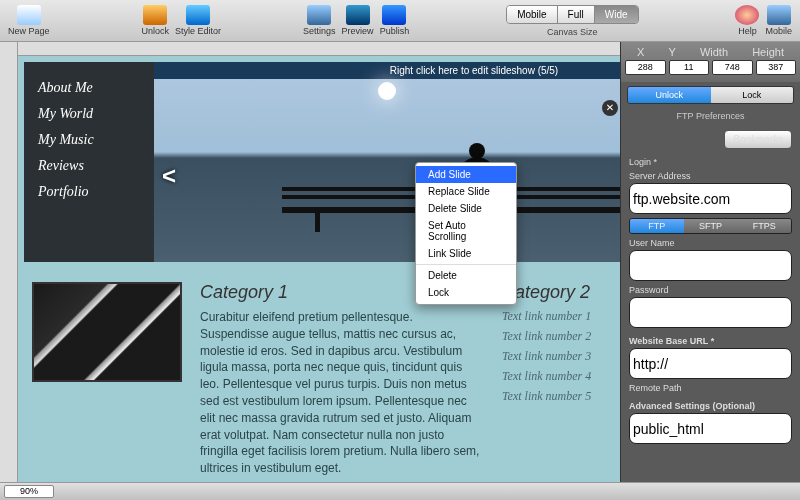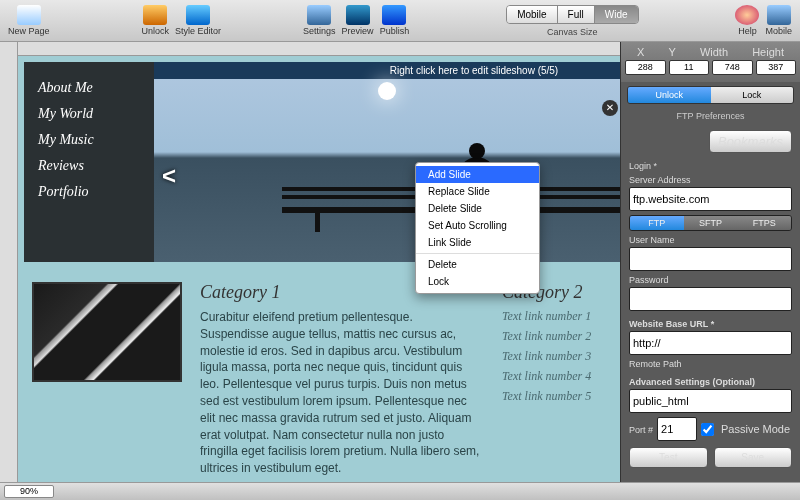--- a/index.html
+++ b/index.html
@@ -31,44 +31,44 @@
 .bench-back2{position:absolute;top:48px;left:0;right:0;height:4px;background:#111;}
 .bench-seat{position:absolute;top:60px;left:0;right:0;height:6px;background:#111;}
 .bench-leg{position:absolute;top:60px;width:5px;height:25px;background:#111;}
 .person{position:absolute;top:10px;left:42%;width:40px;height:55px;background:#0a0a0a;border-radius:50% 50% 10% 10%/40% 40% 10% 10%;}
 .person:before{content:"";position:absolute;top:-14px;left:12px;width:16px;height:16px;background:#0a0a0a;border-radius:50%;}
 .arrow{position:absolute;top:50%;color:#fff;font-size:24px;font-weight:bold;text-shadow:0 0 4px #000;cursor:pointer;}
 .arrow.left{left:8px;}
 .content{display:flex;padding:14px;gap:18px;}
 .thumb{width:150px;height:100px;background:linear-gradient(135deg,#1a1a1a 0%,#2a2a2a 30%,#999 31%,#ddd 34%,#1a1a1a 35%,#1a1a1a 60%,#999 61%,#eee 64%,#1a1a1a 65%);border:2px solid #333;}
 .cat{flex:1;}
-.cat h2{font-family:Liberation Serif, serif;font-style:italic;font-size:18px;color:#333;margin-bottom:6px;font-weight:normal;}
+.cat h2{font-family:Liberation Sans, sans-serif;font-style:italic;font-size:18px;color:#333;margin-bottom:6px;font-weight:normal;}
 .cat p{font-size:12px;color:#2a4448;line-height:1.4;}
 .cat .link{display:block;font-family:Georgia,serif;font-style:italic;color:#4a6a70;font-size:12px;margin:5px 0;}
 .insp{position:absolute;top:42px;right:0;bottom:18px;width:180px;background:#5a5a5a;border-left:1px solid #333;}
 .coords{height:40px;background:linear-gradient(#888,#6a6a6a);padding:4px;}
 .coord-lbls{display:flex;justify-content:space-around;font-size:8px;color:#ddd;}
 .coord-vals{display:flex;gap:3px;margin-top:2px;align-items:flex-end;}
 .coord-in{flex:1;height:15px;background:#fff;border:1px solid #333;border-radius:2px;text-align:center;font-size:9px;padding-top:1px;}
 .lock-row{display:flex;margin:4px 6px;border:1px solid #333;border-radius:3px;overflow:hidden;}
 .lock-btn{flex:1;padding:3px;text-align:center;font-size:9px;cursor:pointer;}
 .lock-btn.active{background:linear-gradient(#6af,#28d);color:#fff;}
 .lock-btn:not(.active){background:linear-gradient(#eee,#ccc);}
 .panel-title{text-align:center;color:#ccc;font-size:9px;padding:3px;}
 .panel{padding:6px 8px;color:#ddd;}
 .panel label{display:block;font-size:9px;margin:4px 0 2px;}
-.panel input[type=text]{width:100%;height:24px;background:#fff;border:1px solid #222;border-radius:2px;font-size:11px;padding:0 3px;}
+.panel input[type=text]{width:100%;height:31px;background:#fff;border:1px solid #222;border-radius:7px;font-size:14px;padding:0 3px;}
 .proto-row{display:flex;margin:4px 0;border:1px solid #222;border-radius:3px;overflow:hidden;}
 .proto-btn{flex:1;text-align:center;padding:2px;font-size:9px;cursor:pointer;background:linear-gradient(#888,#666);color:#eee;}
 .proto-btn.active{background:linear-gradient(#6af,#28d);}
 .btn-row{display:flex;gap:6px;margin-top:6px;}
 .pbtn{flex:1;padding:4px;border-radius:4px;background:linear-gradient(#fff,#ccc);border:1px solid #555;text-align:center;font-size:10px;cursor:pointer;}
-.bookmark-btn{float:right;padding:3px 8px;border-radius:4px;background:linear-gradient(#fff,#ccc);border:1px solid #555;font-size:13px;cursor:pointer;margin-bottom:4px;font-style:italic;}
+.bookmark-btn{float:right;padding:3px 8px;border-radius:4px;background:linear-gradient(#fff,#ccc);border:1px solid #555;font-size:10px;cursor:pointer;margin-bottom:4px;font-style:italic;}
 .cb{margin-right:3px;}
-.ctx-menu{position:absolute;top:162px;left:415px;width:125px;background:#fff;border:1px solid #999;border-radius:4px;box-shadow:0 4px 12px rgba(0,0,0,0.4);padding:3px 0;z-index:100;}
+.ctx-menu{position:absolute;top:162px;left:415px;width:102px;background:#fff;border:1px solid #999;border-radius:4px;box-shadow:0 4px 12px rgba(0,0,0,0.4);padding:3px 0;z-index:100;}
 .ctx-item{padding:3px 12px;font-size:10px;cursor:pointer;}
 .ctx-item.hl{background:#2a6aff;color:#fff;}
 .ctx-sep{height:1px;background:#ddd;margin:2px 0;}
 .statusbar{position:absolute;bottom:0;left:0;right:0;height:18px;background:linear-gradient(#e0e0e0,#c0c0c0);border-top:1px solid #999;display:flex;align-items:center;padding:0 4px;}
 .zoom{width:50px;height:13px;background:#fff;border:1px solid #888;border-radius:2px;font-size:9px;text-align:center;}
 .close-x{position:absolute;top:100px;right:182px;width:16px;height:16px;background:#333;border-radius:50%;color:#fff;text-align:center;font-size:10px;line-height:15px;cursor:pointer;z-index:50;}
 .small-in{width:40px!important;display:inline-block;}
 .chk-row{display:flex;align-items:center;gap:4px;margin-top:4px;}
 </style>
 </head>
@@ -205,30 +205,20 @@
     </div>
     <label>User Name</label>
     <input type="text" style="">
     <label>Password</label>
     <input type="text" style="">
     <label style="margin-top:8px;font-weight:bold">Website Base URL *</label>
     <input type="text" value="http://" style="">
     <label>Remote Path</label>
     <label style="margin-top:8px;font-weight:bold">Advanced Settings (Optional)</label>
     <input type="text" value="public_html" style="">
-    <div class="chk-row">
-      <label>Port #</label>
-      <input type="text" class="small-in" value="21" style="">
-      <input type="checkbox" class="cb" checked="" style="">
-      <span>Passive Mode</span>
-    </div>
-    <div class="btn-row">
-      <div class="pbtn">Test</div>
-      <div class="pbtn">Save</div>
-    </div>
   </div>
 </div>
 
 <div class="ctx-menu">
   <div class="ctx-item hl">Add Slide</div>
   <div class="ctx-item">Replace Slide</div>
   <div class="ctx-item">Delete Slide</div>
   <div class="ctx-item">Set Auto Scrolling</div>
   <div class="ctx-item">Link Slide</div>
   <div class="ctx-sep"></div>

